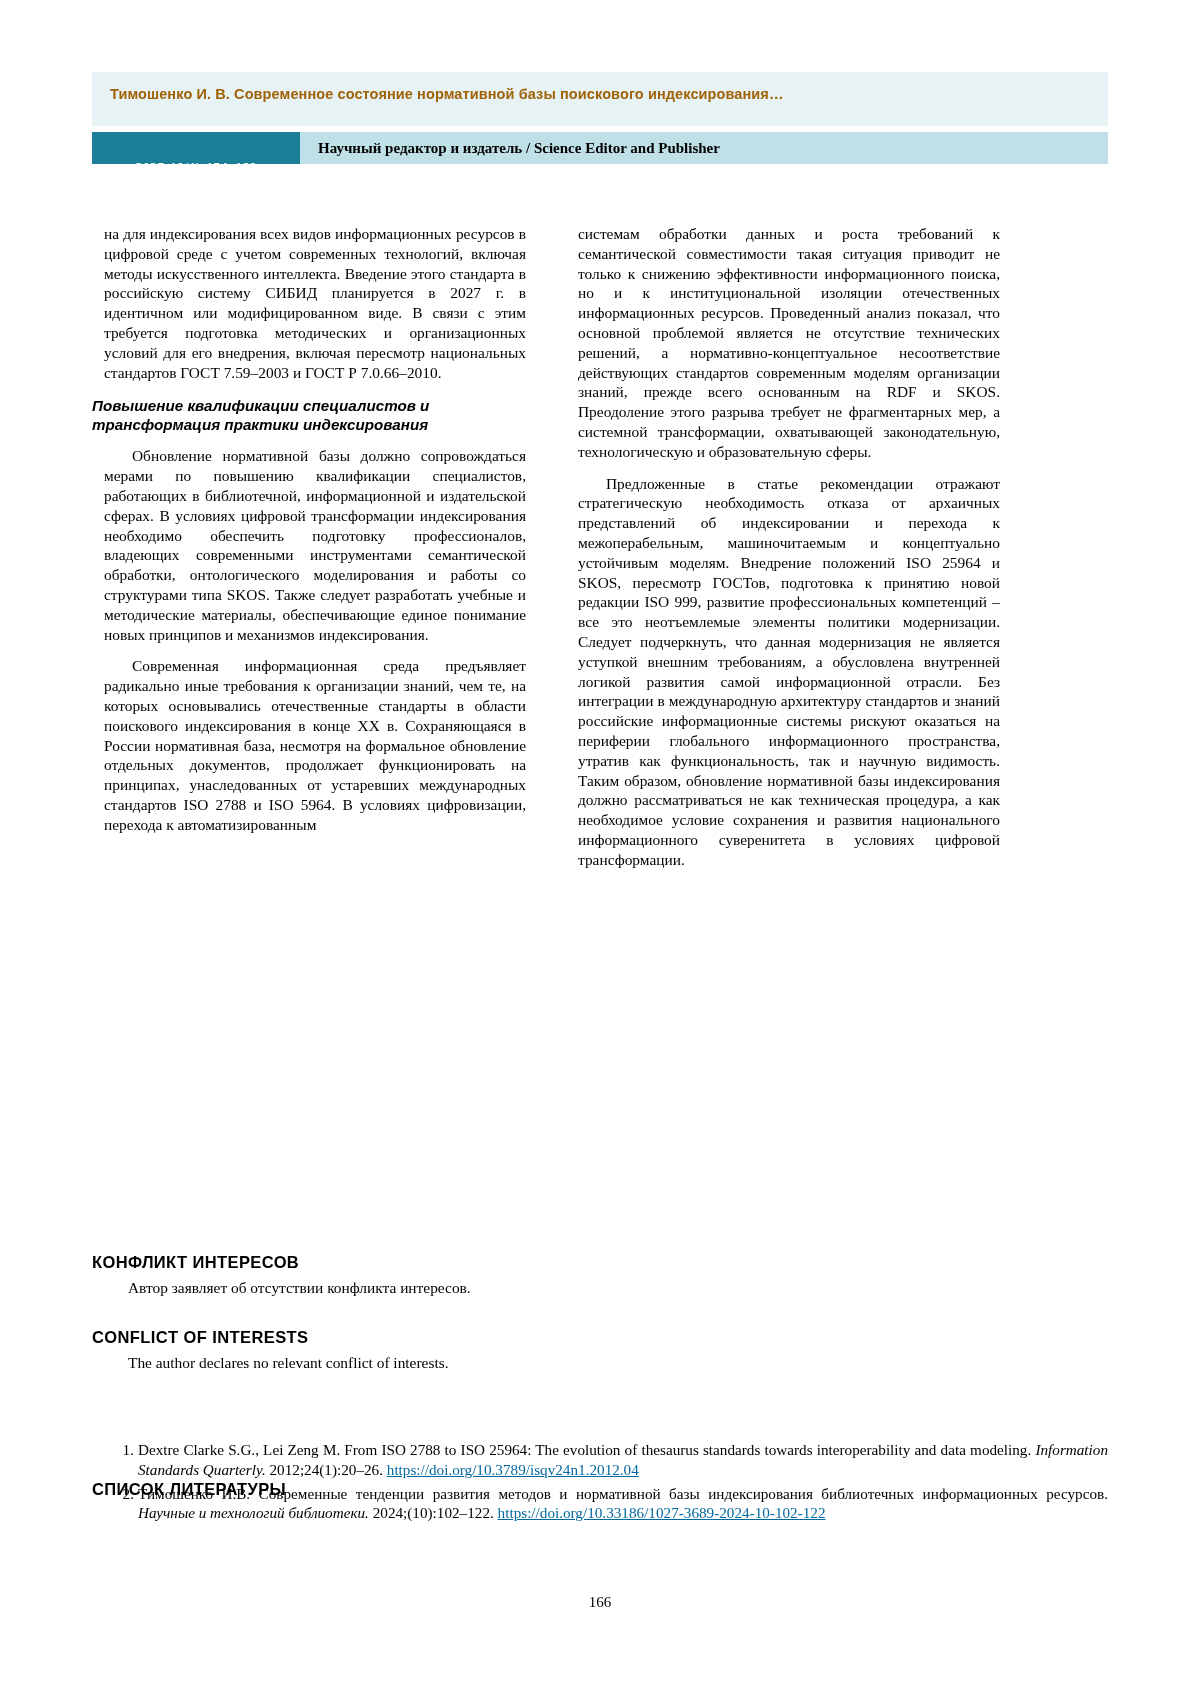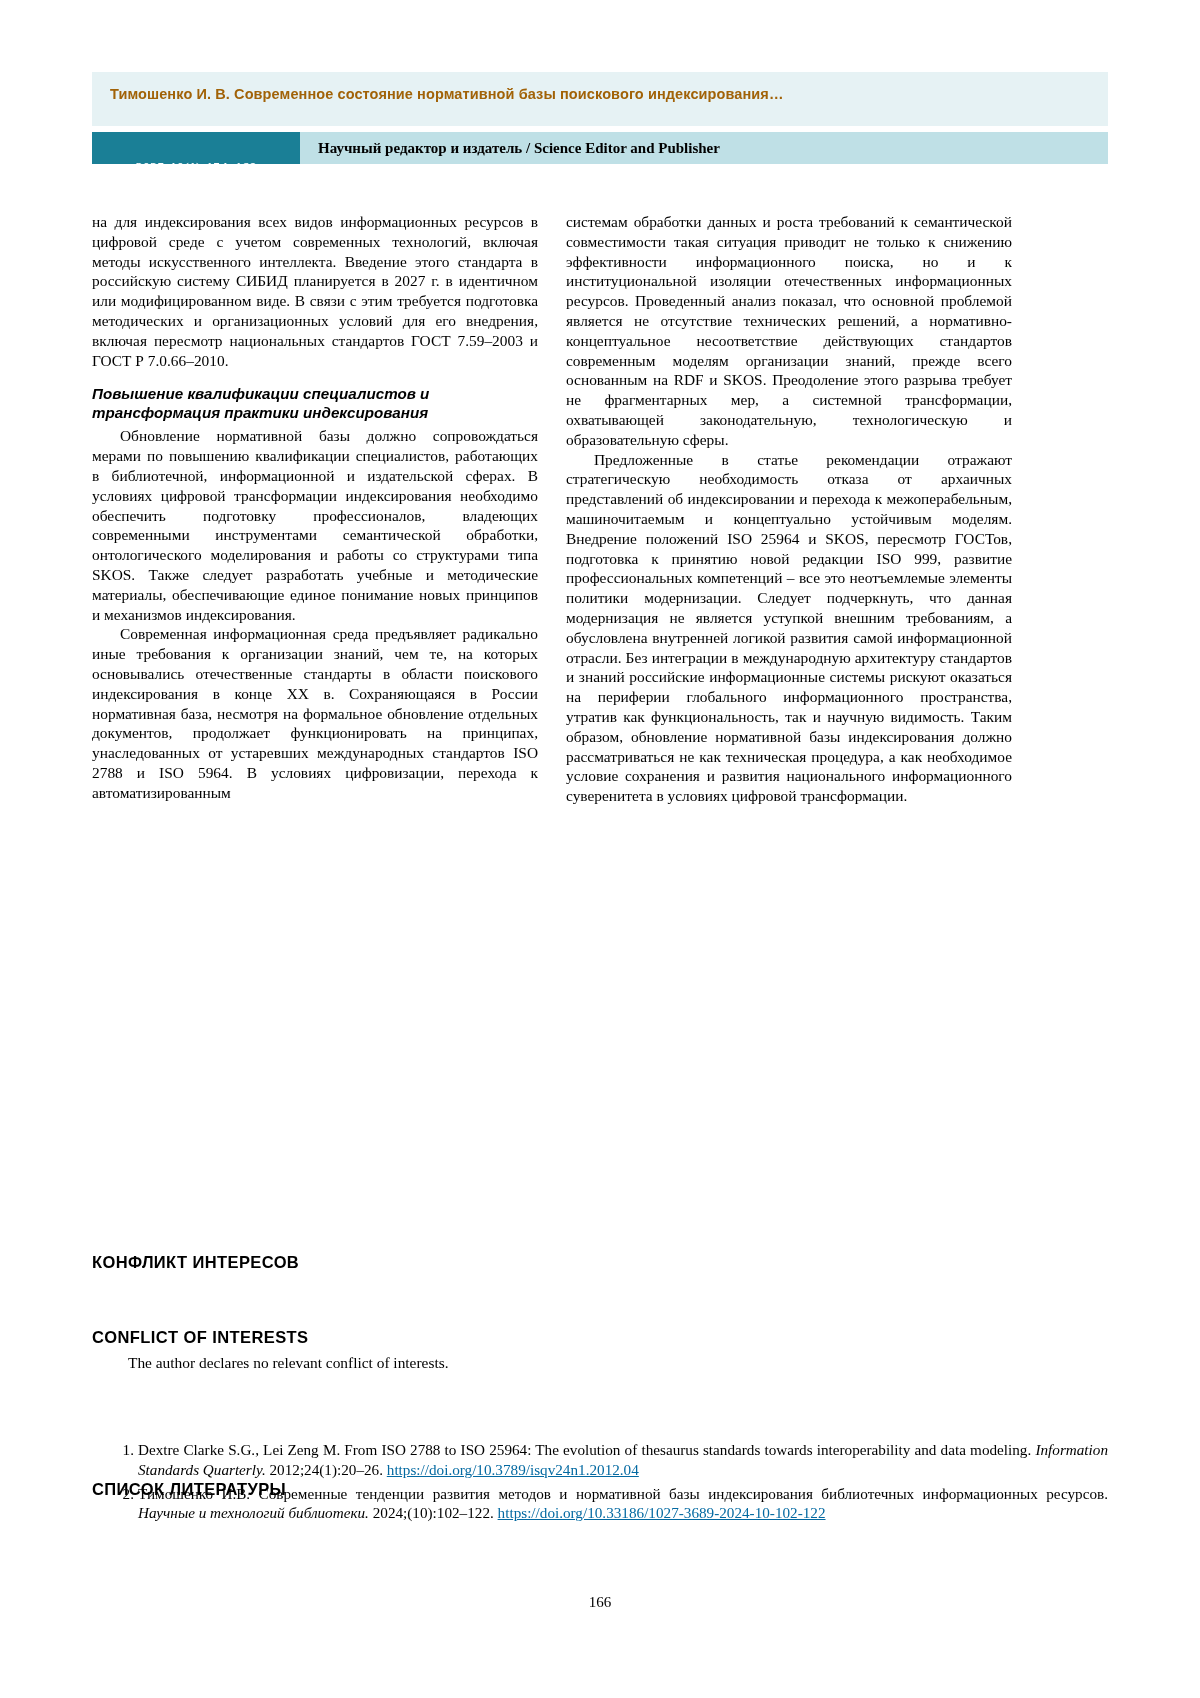--- a/index.html
+++ b/index.html
@@ -93,21 +93,21 @@
     font-size: 15.4px;
     line-height: 1.285;
     text-align: justify;
     text-justify: inter-word;
     hyphens: manual;
   }
   .col-left { left: 92px; }
   .col-right { left: 566px; }
 
   .col p {
-    margin: 0;
+    margin: 12px;
     text-indent: 28px;
   }
   .col p.noindent { text-indent: 0; }
 
   h3.sub {
     font-family: "Liberation Sans", sans-serif;
     font-weight: bold;
     font-style: italic;
     font-size: 15.2px;
     line-height: 1.25;
@@ -197,20 +197,21 @@
     <p>Современная информационная среда предъявляет радикально иные требования к организации знаний, чем те, на которых основывались отечественные стандарты в области поискового индексирования в конце XX в. Сохраняющаяся в России нормативная база, несмотря на формальное обновление отдельных документов, продолжает функционировать на принципах, унаследованных от устаревших международных стандартов ISO 2788 и ISO 5964. В условиях цифровизации, перехода к автоматизированным</p>
   </div>
 
   <div class="col col-right">
     <p class="noindent">системам обработки данных и роста требований к семантической совместимости такая ситуация приводит не только к снижению эффективности информационного поиска, но и к институциональной изоляции отечественных информационных ресурсов. Проведенный анализ показал, что основной проблемой является не отсутствие технических решений, а нормативно-концептуальное несоответствие действующих стандартов современным моделям организации знаний, прежде всего основанным на RDF и SKOS. Преодоление этого разрыва требует не фрагментарных мер, а системной трансформации, охватывающей законодательную, технологическую и образовательную сферы.</p>
     <p>Предложенные в статье рекомендации отражают стратегическую необходимость отказа от архаичных представлений об индексировании и перехода к межоперабельным, машиночитаемым и концептуально устойчивым моделям. Внедрение положений ISO 25964 и SKOS, пересмотр ГОСТов, подготовка к принятию новой редакции ISO 999, развитие профессиональных компетенций – все это неотъемлемые элементы политики модернизации. Следует подчеркнуть, что данная модернизация не является уступкой внешним требованиям, а обусловлена внутренней логикой развития самой информационной отрасли. Без интеграции в международную архитектуру стандартов и знаний российские информационные системы рискуют оказаться на периферии глобального информационного пространства, утратив как функциональность, так и научную видимость. Таким образом, обновление нормативной базы индексирования должно рассматриваться не как техническая процедура, а как необходимое условие сохранения и развития национального информационного суверенитета в условиях цифровой трансформации.</p>
   </div>
 
   <div class="section" style="top: 1253px;">
     <div class="sec-title">КОНФЛИКТ ИНТЕРЕСОВ</div>
+    <div class="sec-body center-ish">Автор заявляет об отсутствии конфликта интересов.</div>
   </div>
 
   <div class="section" style="top: 1328px;">
     <div class="sec-title">CONFLICT OF INTERESTS</div>
     <div class="sec-body center-ish">The author declares no relevant conflict of interests.</div>
   </div>
 
   <div class="section" style="top: 1480px;">
     <div class="sec-title">СПИСОК ЛИТЕРАТУРЫ</div>
   </div>

